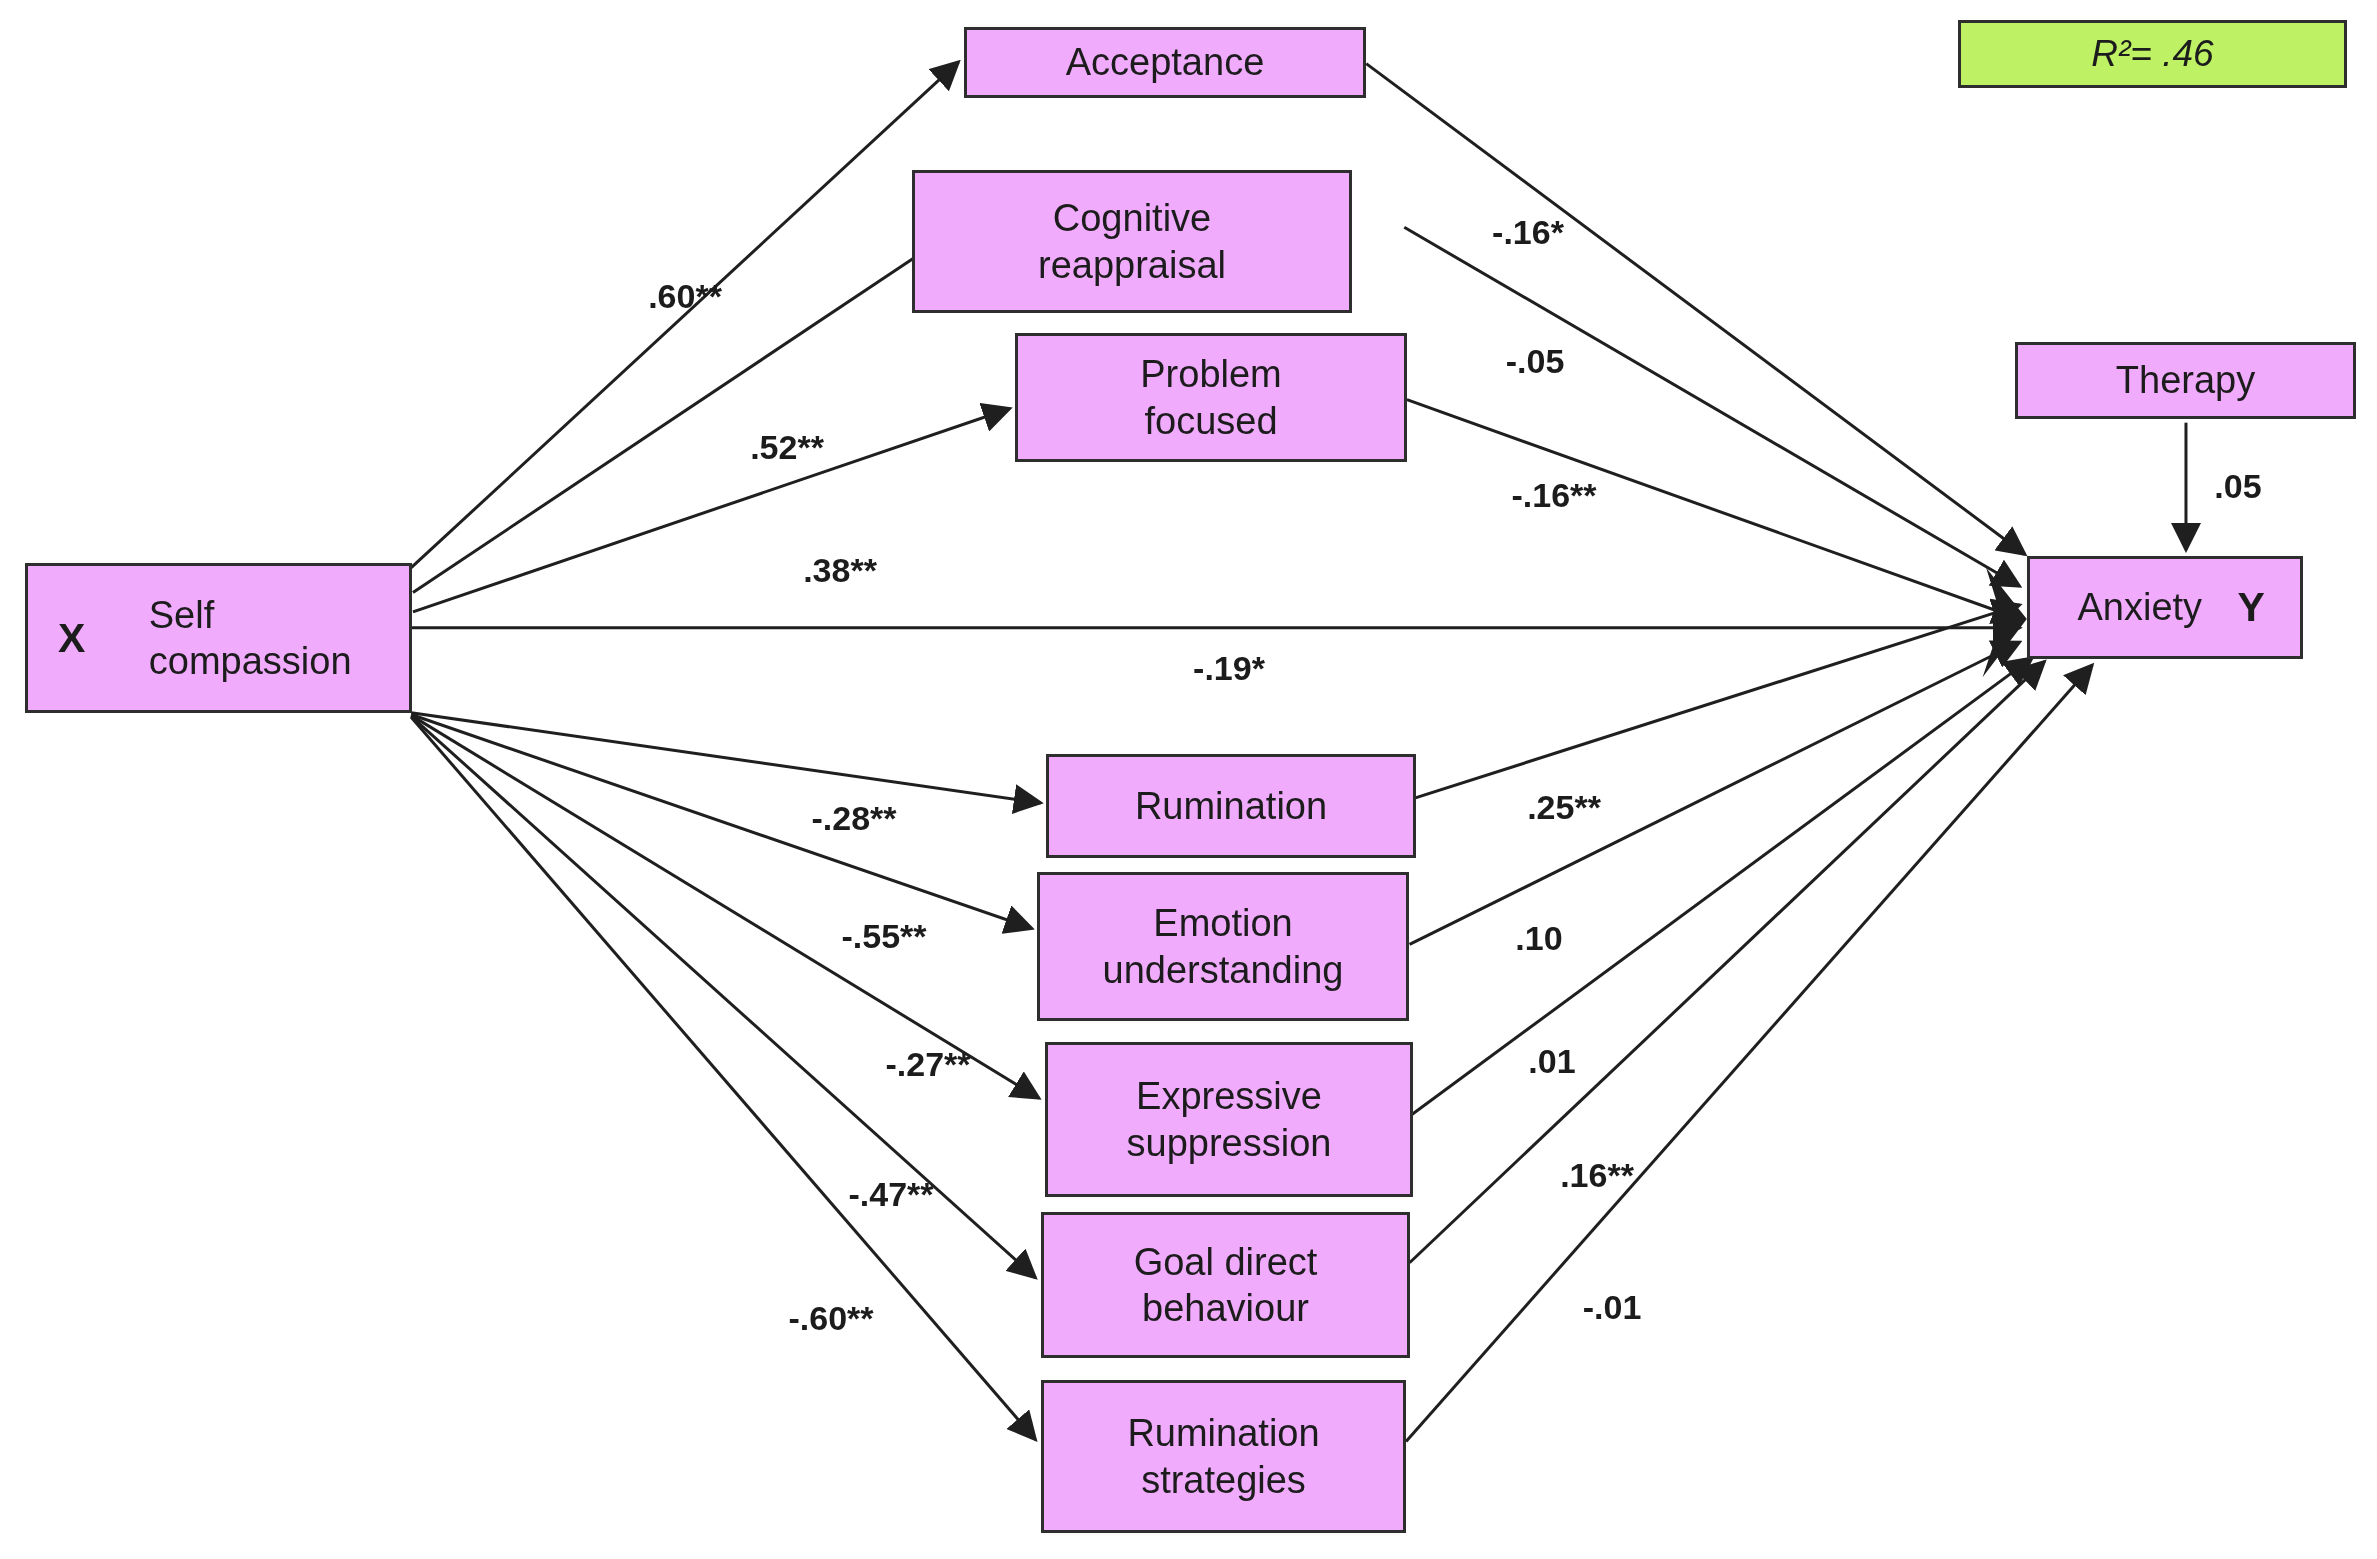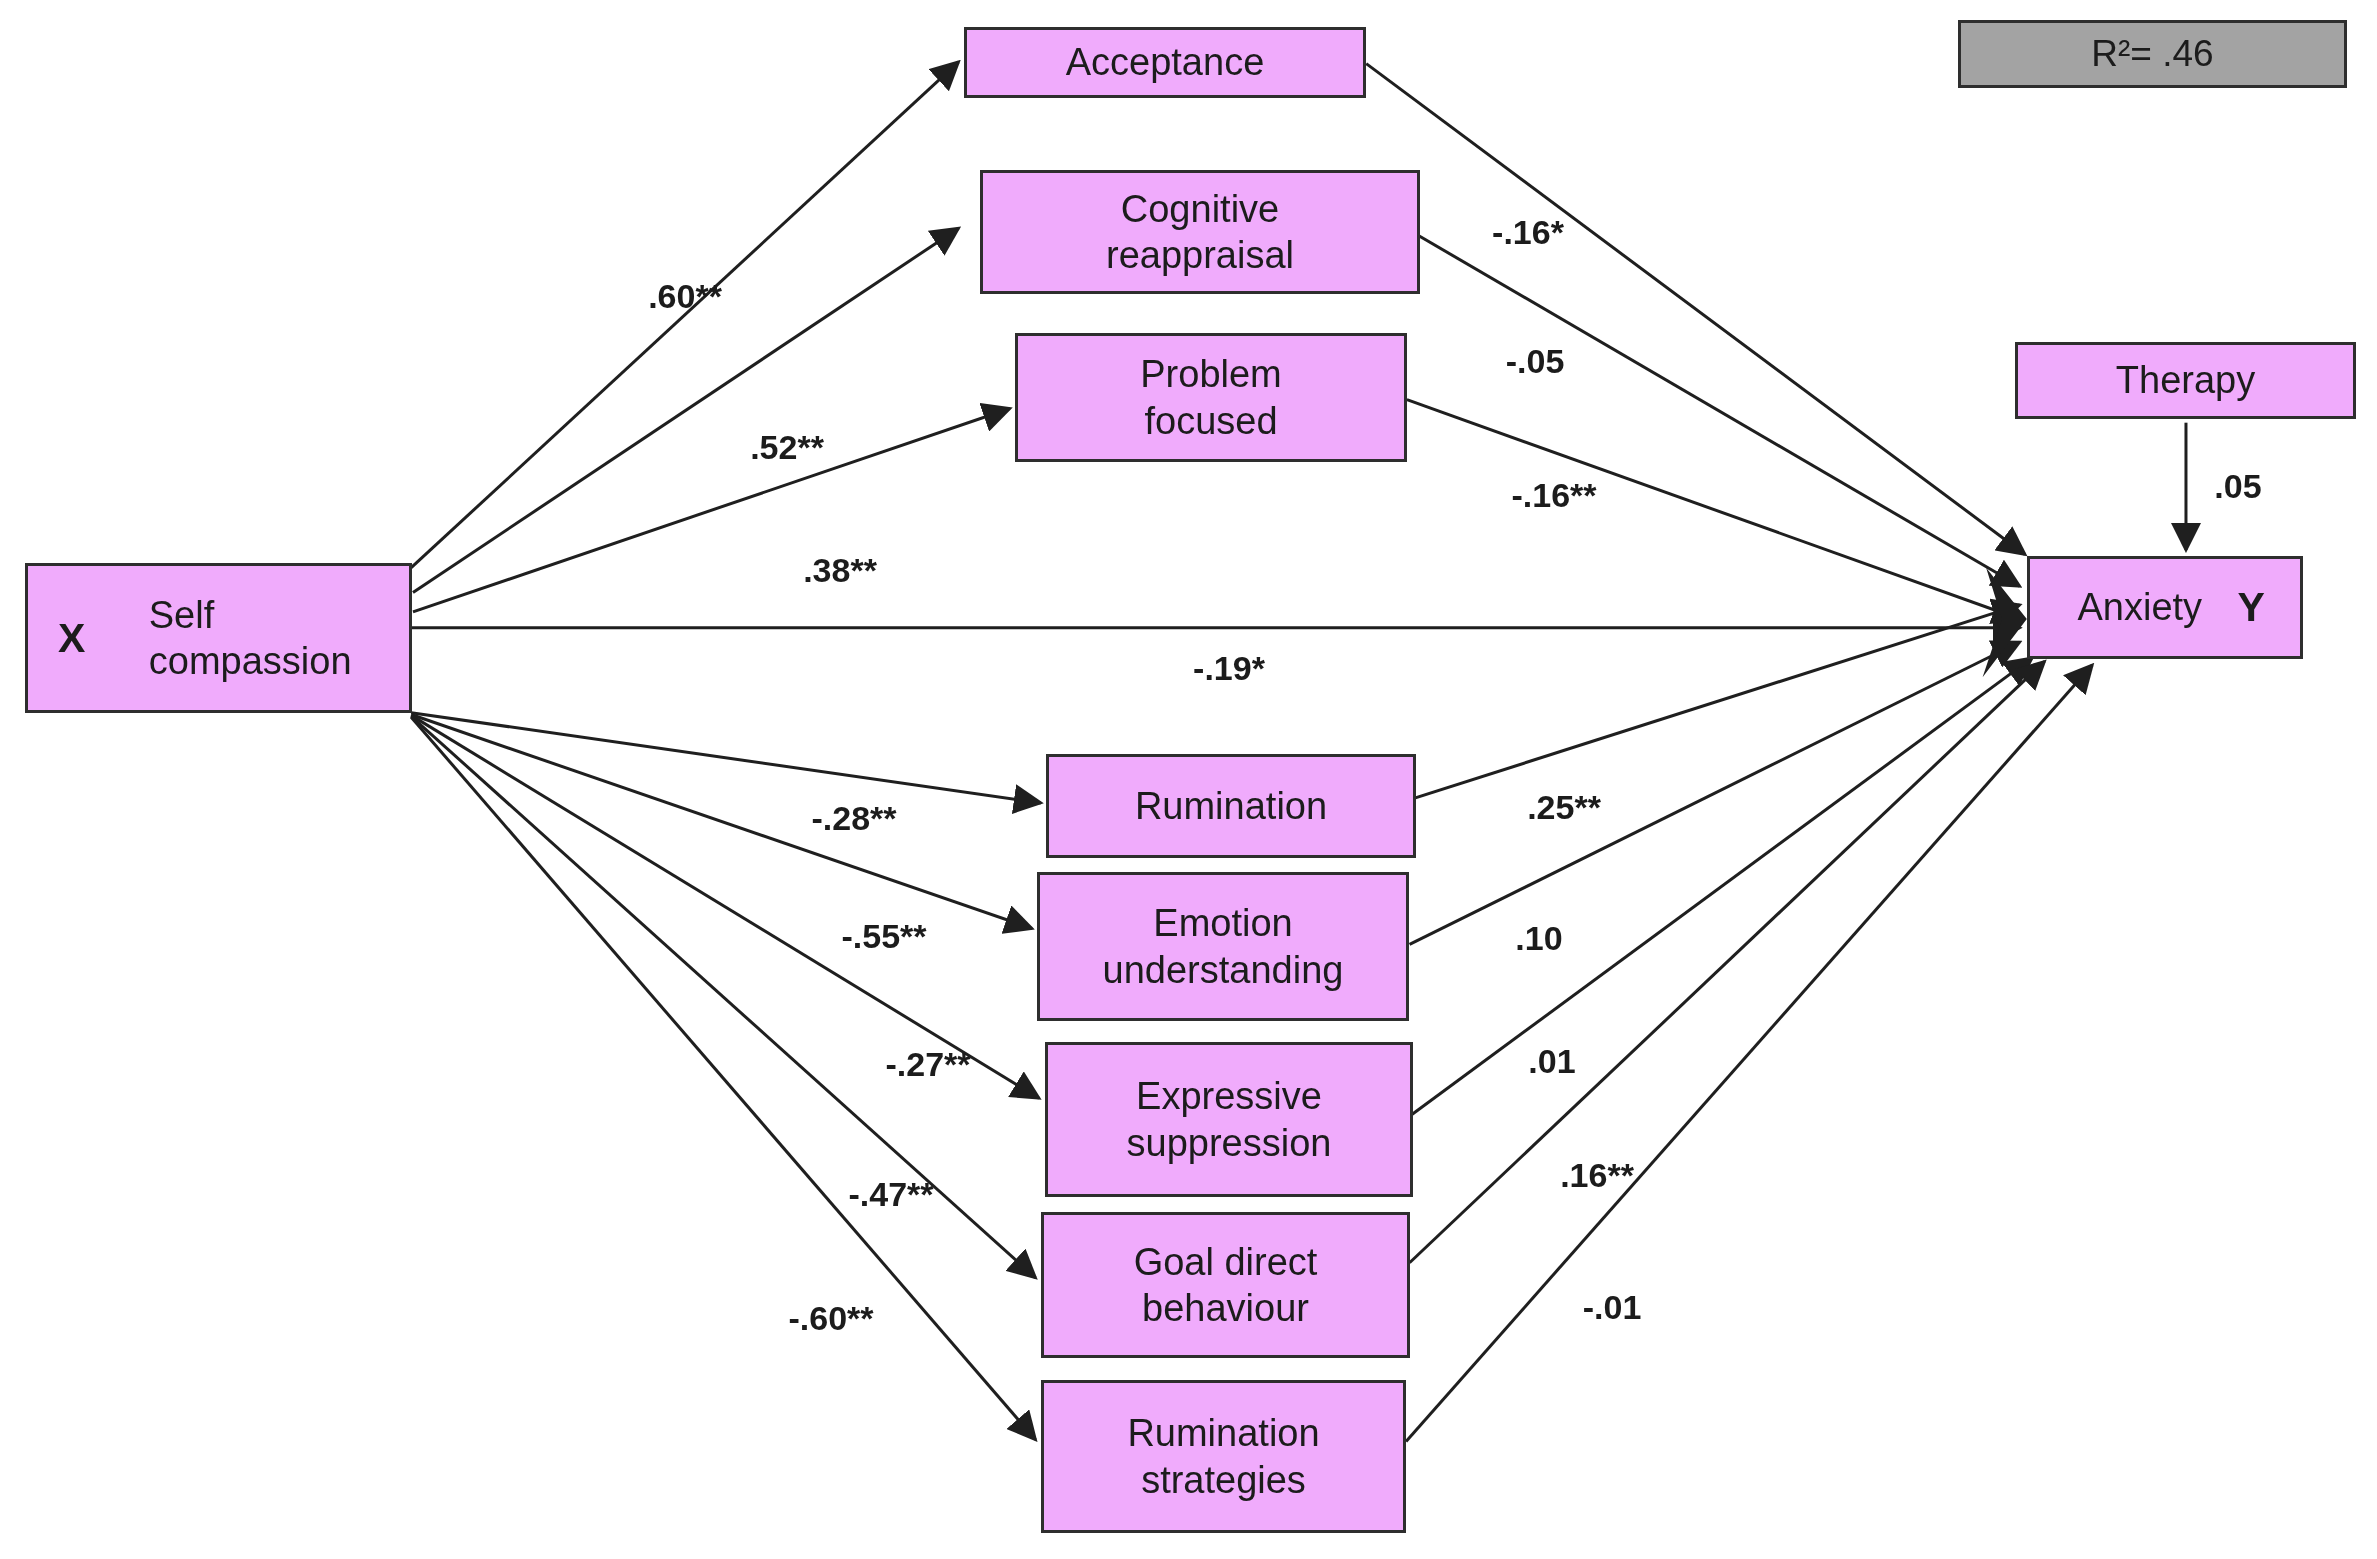--- a/index.html
+++ b/index.html
@@ -59,27 +59,28 @@
   }
   .coef {
     position: absolute;
     transform: translate(-50%, -50%);
     font-size: 34px;
     font-weight: 700;
     white-space: nowrap;
   }
   .r2-box {
     position: absolute;
-    background: #a3a3a3;
+    background: #bef264;
     border: 3.5px solid #2e2e2e;
     display: flex;
     align-items: center;
     justify-content: center;
     font-size: 37px;
     box-sizing: border-box;
+    font-style: italic;
   }
 </style>
 </head>
 <body>
 
 <div class="figure">
 
   <svg class="paths-layer" viewBox="0 0 2688 1763" xmlns="http://www.w3.org/2000/svg">
     <defs>
       <marker id="arrow" viewBox="0 0 10 10" refX="9" refY="5" markerWidth="10" markerHeight="10" orient="auto-start-reverse">
@@ -119,21 +120,21 @@
   </div>
 
   <div class="node node-predictor" style="left:25px; top:563px; width:387px; height:150px;">
     <span class="tag">X</span>
     <span class="inner">Self compassion</span>
   </div>
 
   <div class="node" style="left:964px; top:26.5px; width:402px; height:71px;">
     <span class="inner">Acceptance</span>
   </div>
-  <div class="node" style="left:980px; top:170px; width:440px; height:124px;">
+  <div class="node" style="left:912px; top:170px; width:440px; height:143px;">
     <span class="inner" style="max-width:292px;">Cognitive reappraisal</span>
   </div>
   <div class="node" style="left:1015px; top:333px; width:392px; height:129px;">
     <span class="inner" style="max-width:212px;">Problem focused</span>
   </div>
   <div class="node" style="left:1046px; top:754px; width:370px; height:104px;">
     <span class="inner">Rumination</span>
   </div>
   <div class="node" style="left:1037px; top:872px; width:372px; height:149px;">
     <span class="inner" style="max-width:265px;">Emotion understanding</span>

